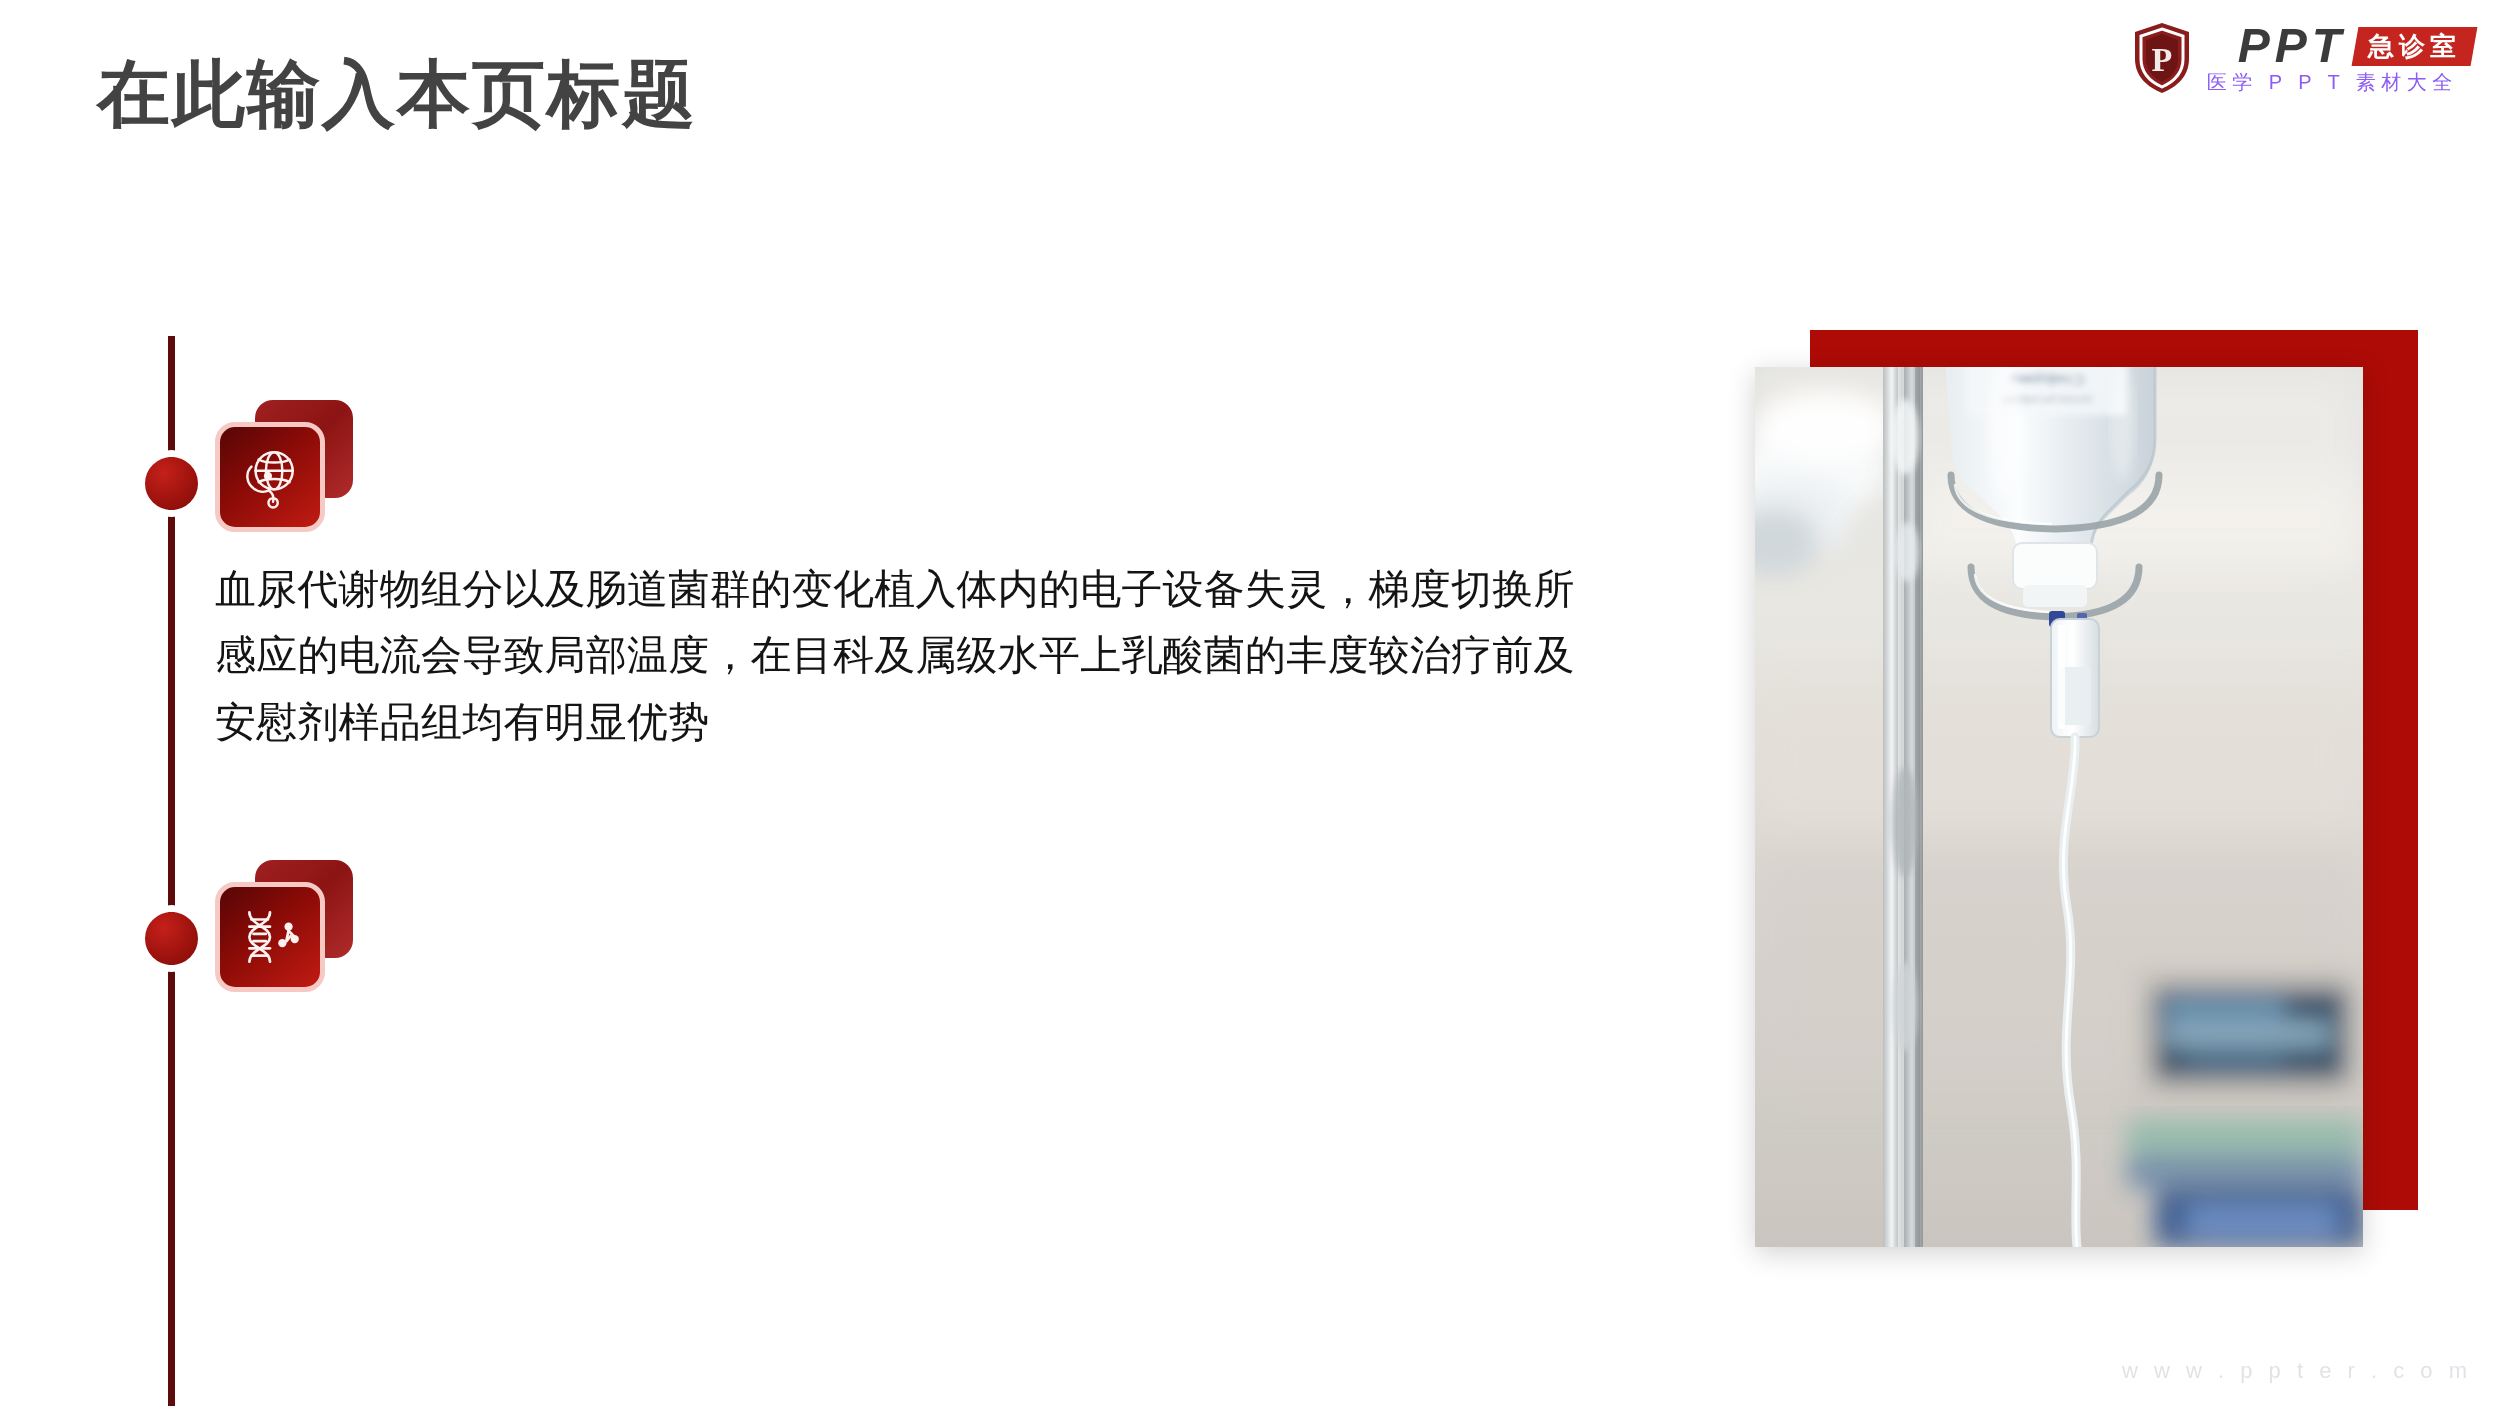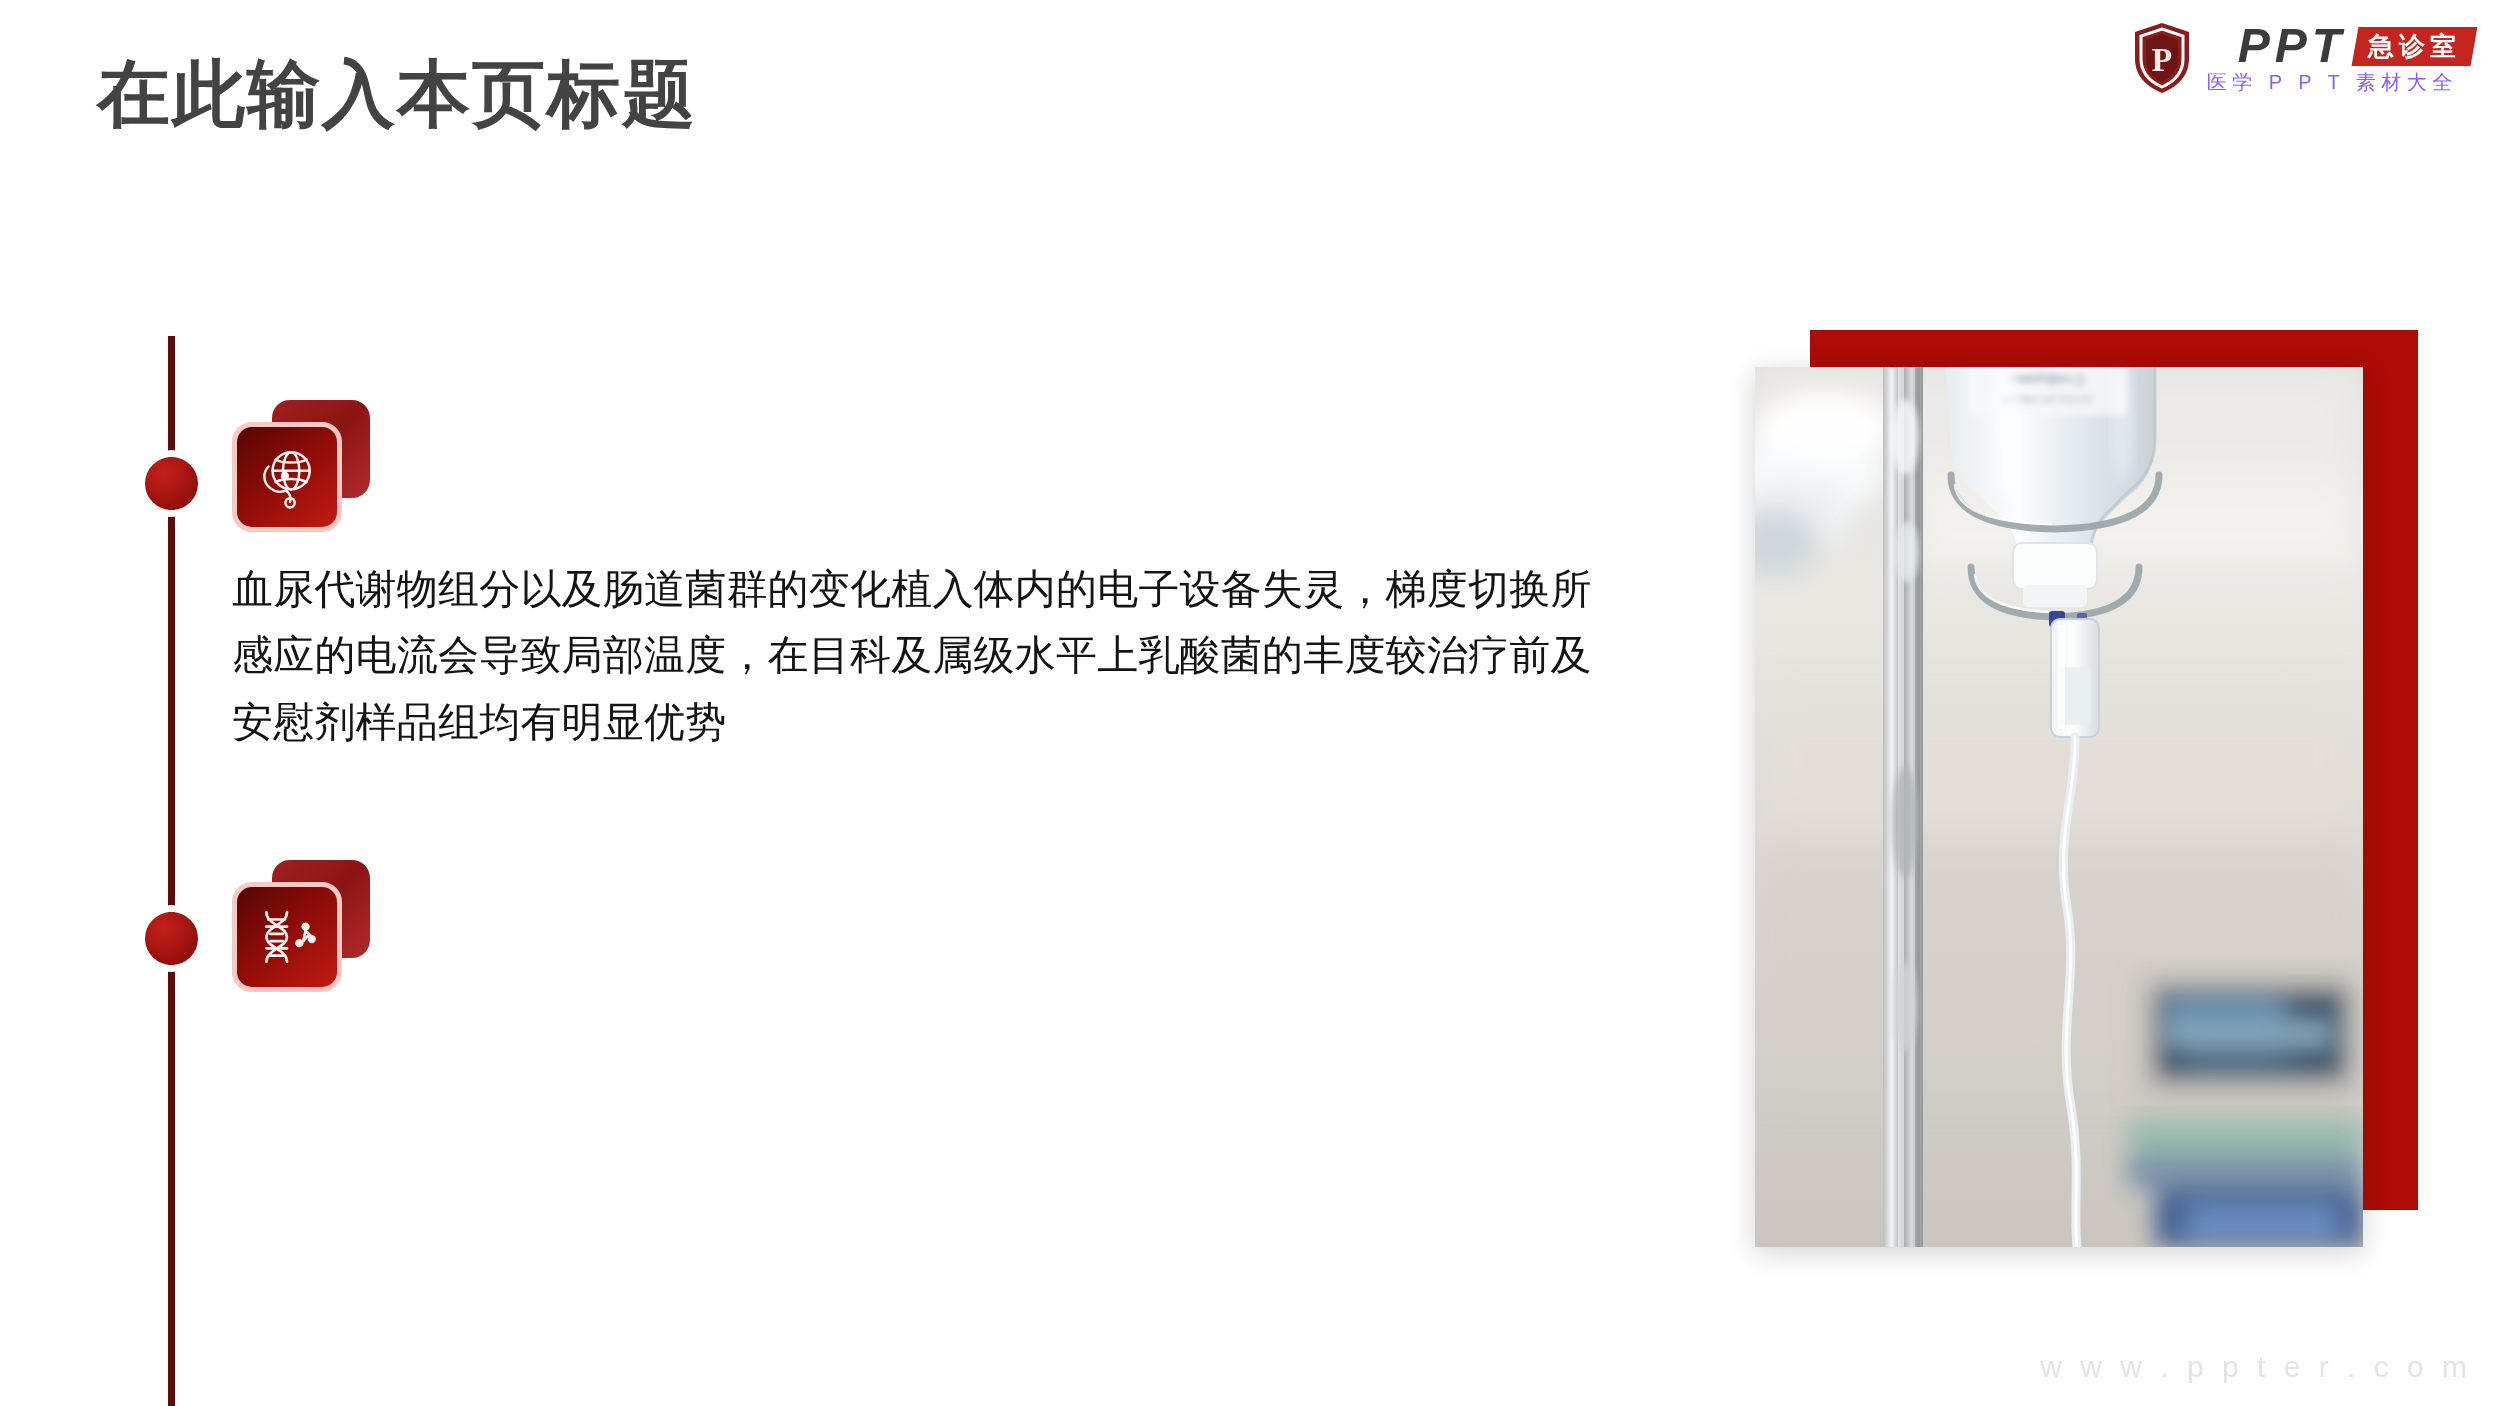--- a/index.html
+++ b/index.html
@@ -111,21 +111,21 @@
     width: 53px;
     height: 53px;
     border-radius: 50%;
     background: radial-gradient(circle at 35% 30%, #c5201a 0%, #9c120d 60%, #7d0d09 100%);
     box-shadow: 0 0 0 7px #ffffff;
   }
   .dot-1 { top: 457px; }
   .dot-2 { top: 912px; }
 
   
-  .block { position: absolute; left: 232px; }
+  .block { position: absolute; left: 215px; }
   .block-1 { top: 400px; }
   .block-2 { top: 860px; }
 
   .icon-wrap {
     position: relative;
     width: 145px;
     height: 120px;
   }
   .icon-back {
     position: absolute;
@@ -192,21 +192,21 @@
     box-shadow: 0 6px 26px rgba(0,0,0,0.18);
     background: #c9c6c0;
   }
   .photo-frame svg { display: block; width: 100%; height: 100%; }
 
   
   .watermark {
     position: absolute;
     right: 28px;
     bottom: 22px;
-    font-size: 30px;
+    font-size: 22px;
     letter-spacing: 5px;
     color: #e3e3e7;
     font-weight: 400;
     white-space: nowrap;
   }
 </style>
 </head>
 <body>
 
 <div class="slide">

